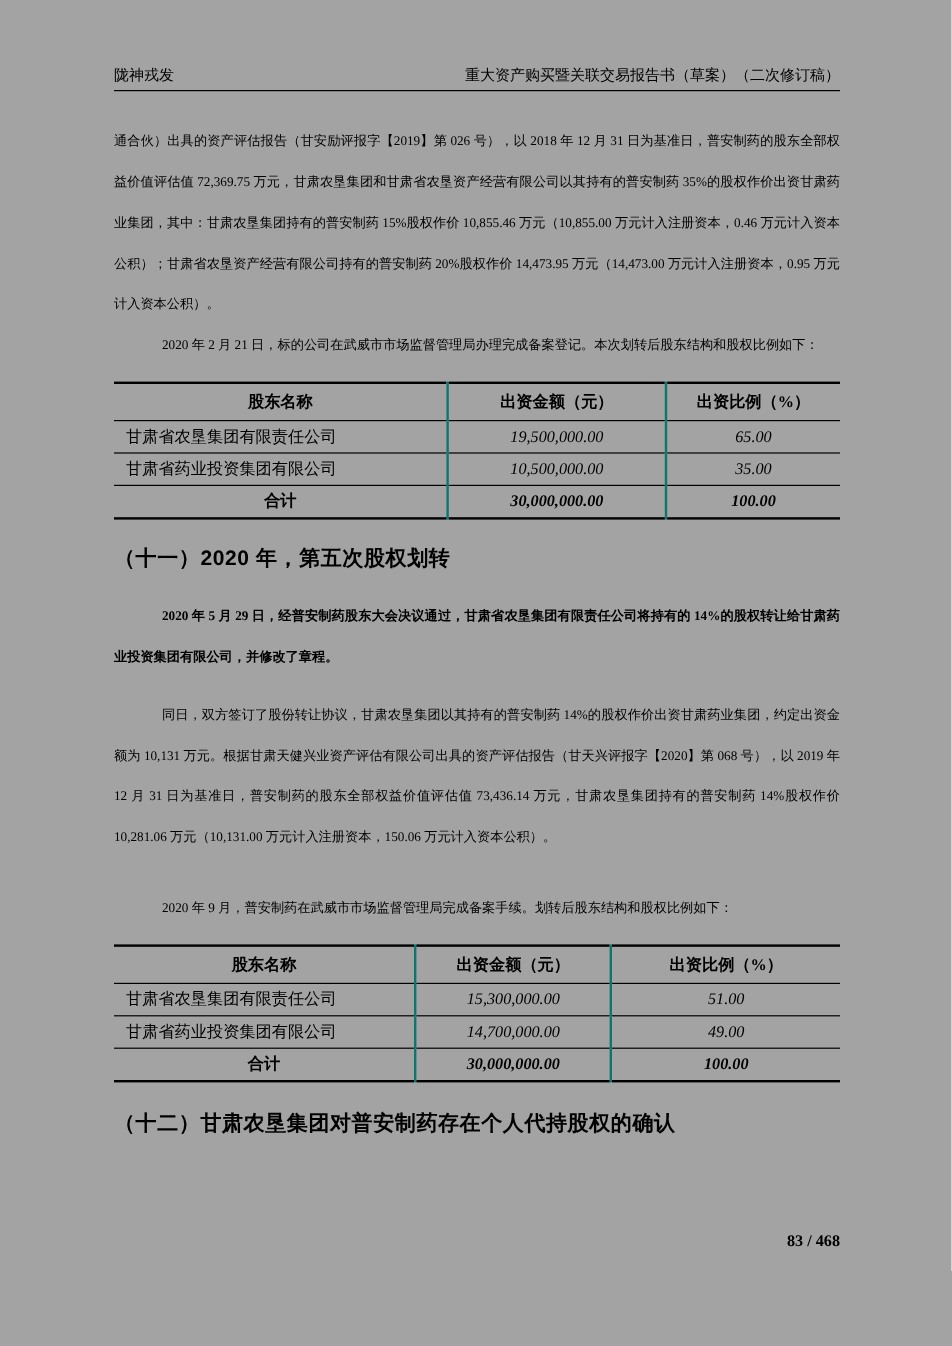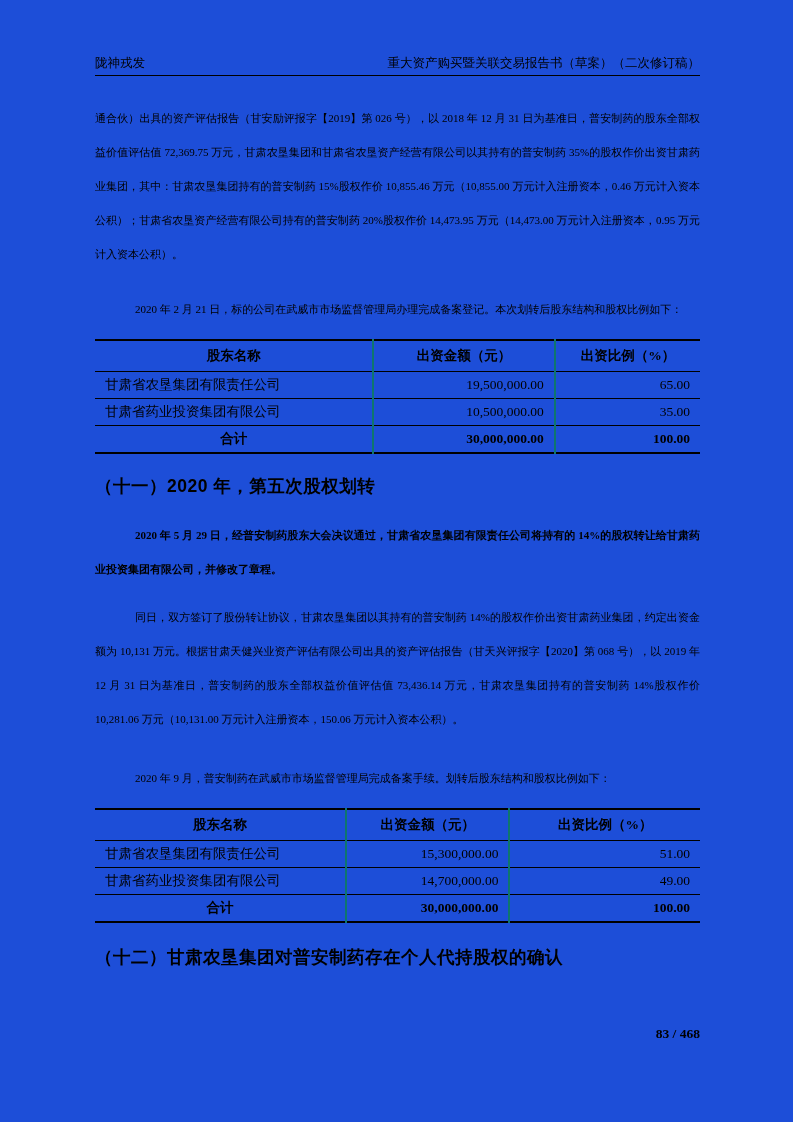--- a/index.html
+++ b/index.html
@@ -7,41 +7,41 @@
     width: 793px; height: 1122px;
     font-family: "Liberation Serif", serif;
     color: #000000;
     position: relative;
     overflow: hidden;
   }
   .page {
     box-sizing: border-box;
     width: 793px; height: 1122px;
     padding: 55px 93px 0 95px;
-    background: #1d4ed8;
+    background: #a3a3a3;
     position: relative;
   }
   .hdr {
     display: flex;
     justify-content: space-between;
     align-items: flex-end;
     font-size: 12.5px;
     padding-bottom: 3px;
     border-bottom: 1.5px solid #000;
   }
   .hdr span { white-space: nowrap; }
   .body-p {
     font-size: 11px;
     line-height: 34px;
     text-align: justify;
     margin: 0;
   }
   .ind { text-indent: 40px; }
   .p1 { margin-top: 25px; }
-  .p2 { margin-top: 21px; }
+  .p2 { }
   .p3 { margin-top: 20px; font-weight: bold; }
   .p4 { margin-top: 14px; }
   .p5 { margin-top: 25px; }
   .sec-h {
     font-family: "Liberation Sans", sans-serif;
     font-size: 17.5px;
     font-weight: bold;
     margin: 0;
     letter-spacing: 0.5px;
   }
@@ -58,21 +58,21 @@
   table.shares th, table.shares td {
     padding: 4px 10px;
     border-bottom: 1px solid #000;
     height: 17px;
     vertical-align: middle;
   }
   table.shares th + th, table.shares td + td { border-left: 2px solid #0f766e; }
   table.shares th { text-align: center; font-weight: bold; padding-top: 6px; padding-bottom: 6px; }
   table.shares tr:last-child td { border-bottom: none; }
   td.cname { text-align: left; }
-  td.num { text-align: right; }
+  td.num { text-align: center; font-style: italic; }
   tr.total td { font-weight: bold; }
   tr.total td.cname { text-align: center; }
   .pagenum {
     position: absolute;
     right: 93px;
     top: 1026px;
     font-size: 13.5px;
     font-weight: bold;
   }
 </style>

